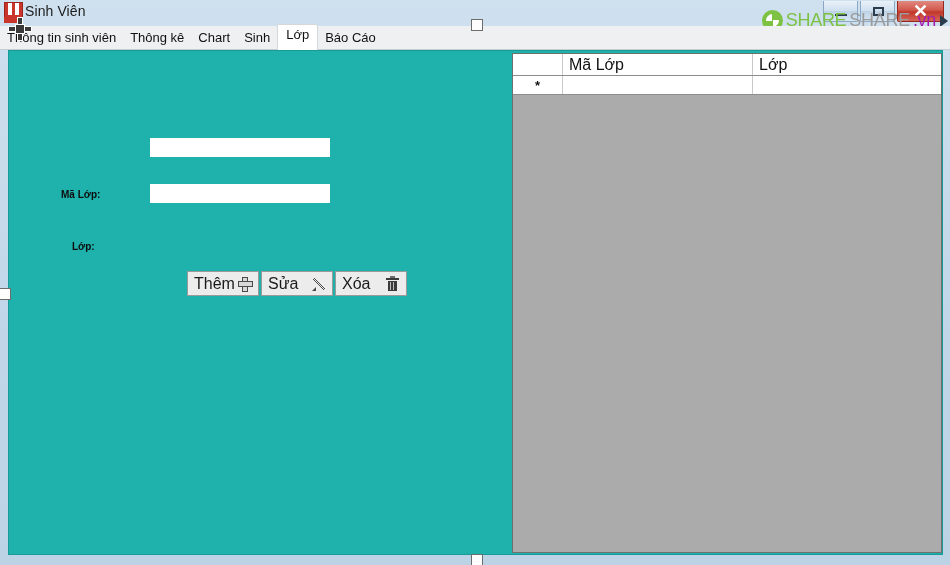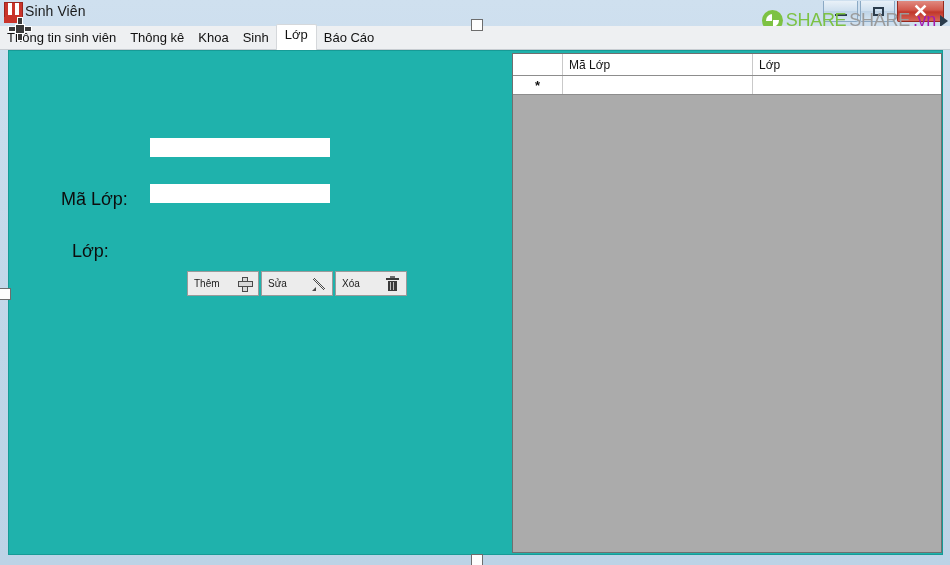--- a/index.html
+++ b/index.html
@@ -140,21 +140,21 @@
   
   .client {
     position:absolute; left:8px; top:50px;
     width:935px; height:505px;
     background:#1fb2ac;
     border:1px solid #169b96;
     overflow:hidden;
   }
 
   .field-label {
-    position:absolute; font-size:18px; font-weight:normal;
+    position:absolute; font-size:10px; font-weight:bold;
     color:#0d0d0d; white-space:nowrap;text-align:right;
   }
   .lbl-malop { left:52px; top:138px; }
   .lbl-lop   { left:63px; top:190px; }
 
   .field-input {
     position:absolute; background:#ffffff;
     border:1px solid #ffffff; height:19px; width:180px;
     font-size:12px; padding:0 3px; color:#111;
     font-family:"Liberation Sans", sans-serif;
@@ -164,21 +164,21 @@
   .in-lop   { left:141px; top:133px; }
 
   
   .btn-row { position:absolute; left:178px; top:220px; display:flex; }
   .act-btn {
     width:72px; height:25px;
     background:#ececec;
     border:1px solid #9a9a9a;
     display:flex; align-items:center; justify-content:space-between;
     padding:0 6px;
-    font-size:10px; color:#1a1a1a;
+    font-size:16px; color:#1a1a1a;
     margin-right:2px;
     cursor:default;
   }
   .act-btn .ic { width:14px; height:14px; position:relative; }
 
   
   .ic-plus::before, .ic-plus::after {
     content:""; position:absolute; background:#d8d8d8; border:1px solid #4a4a4a;
   }
   .ic-plus::before { left:4px; top:0px;  width:4px; height:13px; }
@@ -221,21 +221,21 @@
     position:absolute; left:503px; top:2px;
     width:430px; height:500px;
     background:#ababab;
     border:1px solid #6f6f6f;
   }
   .grid-header {
     display:flex; height:22px; background:#ffffff;
     border-bottom:1px solid #8d8d8d;
   }
   .gh-cell {
-    font-size:12px; color:#111; line-height:22px;
+    font-size:16px; color:#111; line-height:22px;
     padding-left:6px; background:#ffffff;
     border-right:1px solid #c9c9c9;
     overflow:hidden; white-space:nowrap;
   }
   .gh-cell.rowhdr { width:50px; padding-left:0; }
   .gh-cell.c1 { width:190px; }
   .gh-cell.c2 { width:188px; border-right:none; }
 
   .grid-row { display:flex; height:19px; background:#ffffff;
               border-bottom:1px solid #8d8d8d; }
@@ -295,21 +295,21 @@
       <span class="logo-code">SHARE</span>
       <span class="logo-vn">.vn</span>
       <span class="logo-arrow"></span>
     </div>
   </div>
 
   <div class="menustrip">
     <div class="items">
       <div class="menu-item">Thông tin sinh viên</div>
       <div class="menu-item">Thông kê</div>
-      <div class="menu-item">Khoa</div>
+      <div class="menu-item">Chart</div>
       <div class="menu-item">Sinh</div>
       <div class="menu-item selected">Lớp</div>
       <div class="menu-item">Báo Cáo</div>
     </div>
   </div>
 
   <div class="client">
 
     <div class="field-label lbl-malop">Mã Lớp:</div>
     <input class="field-input in-malop" type="text" value="" style="">

